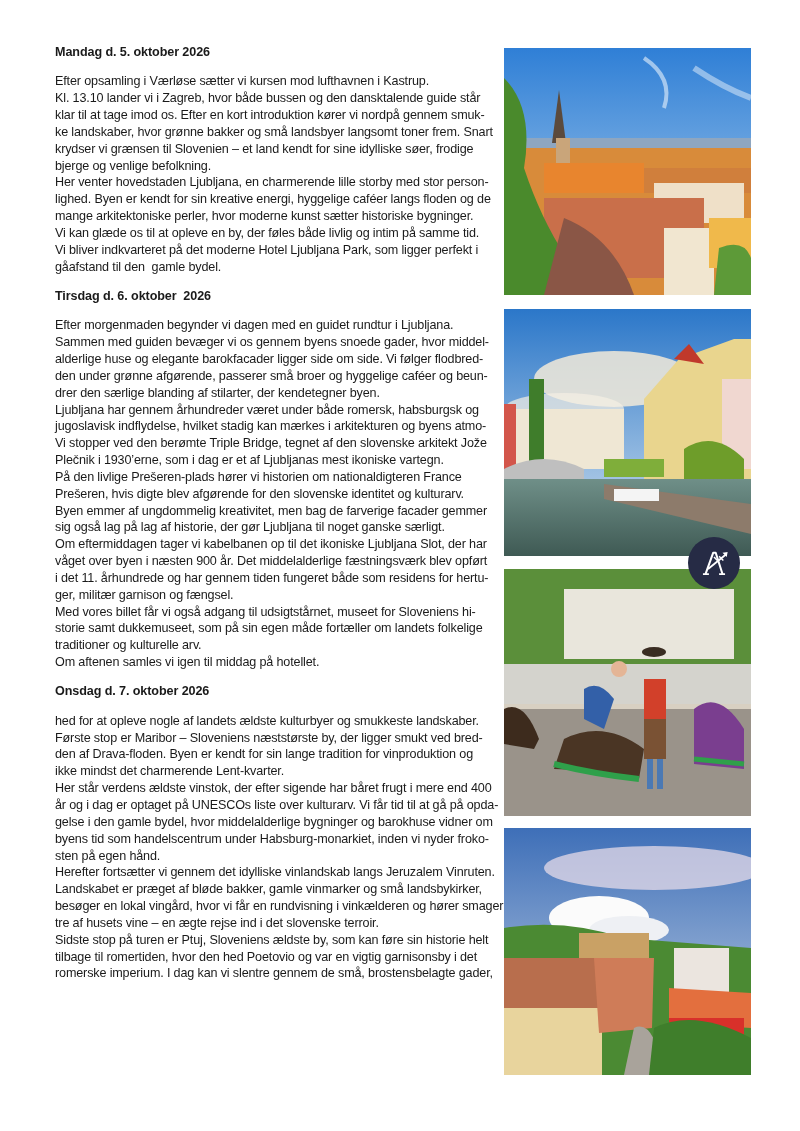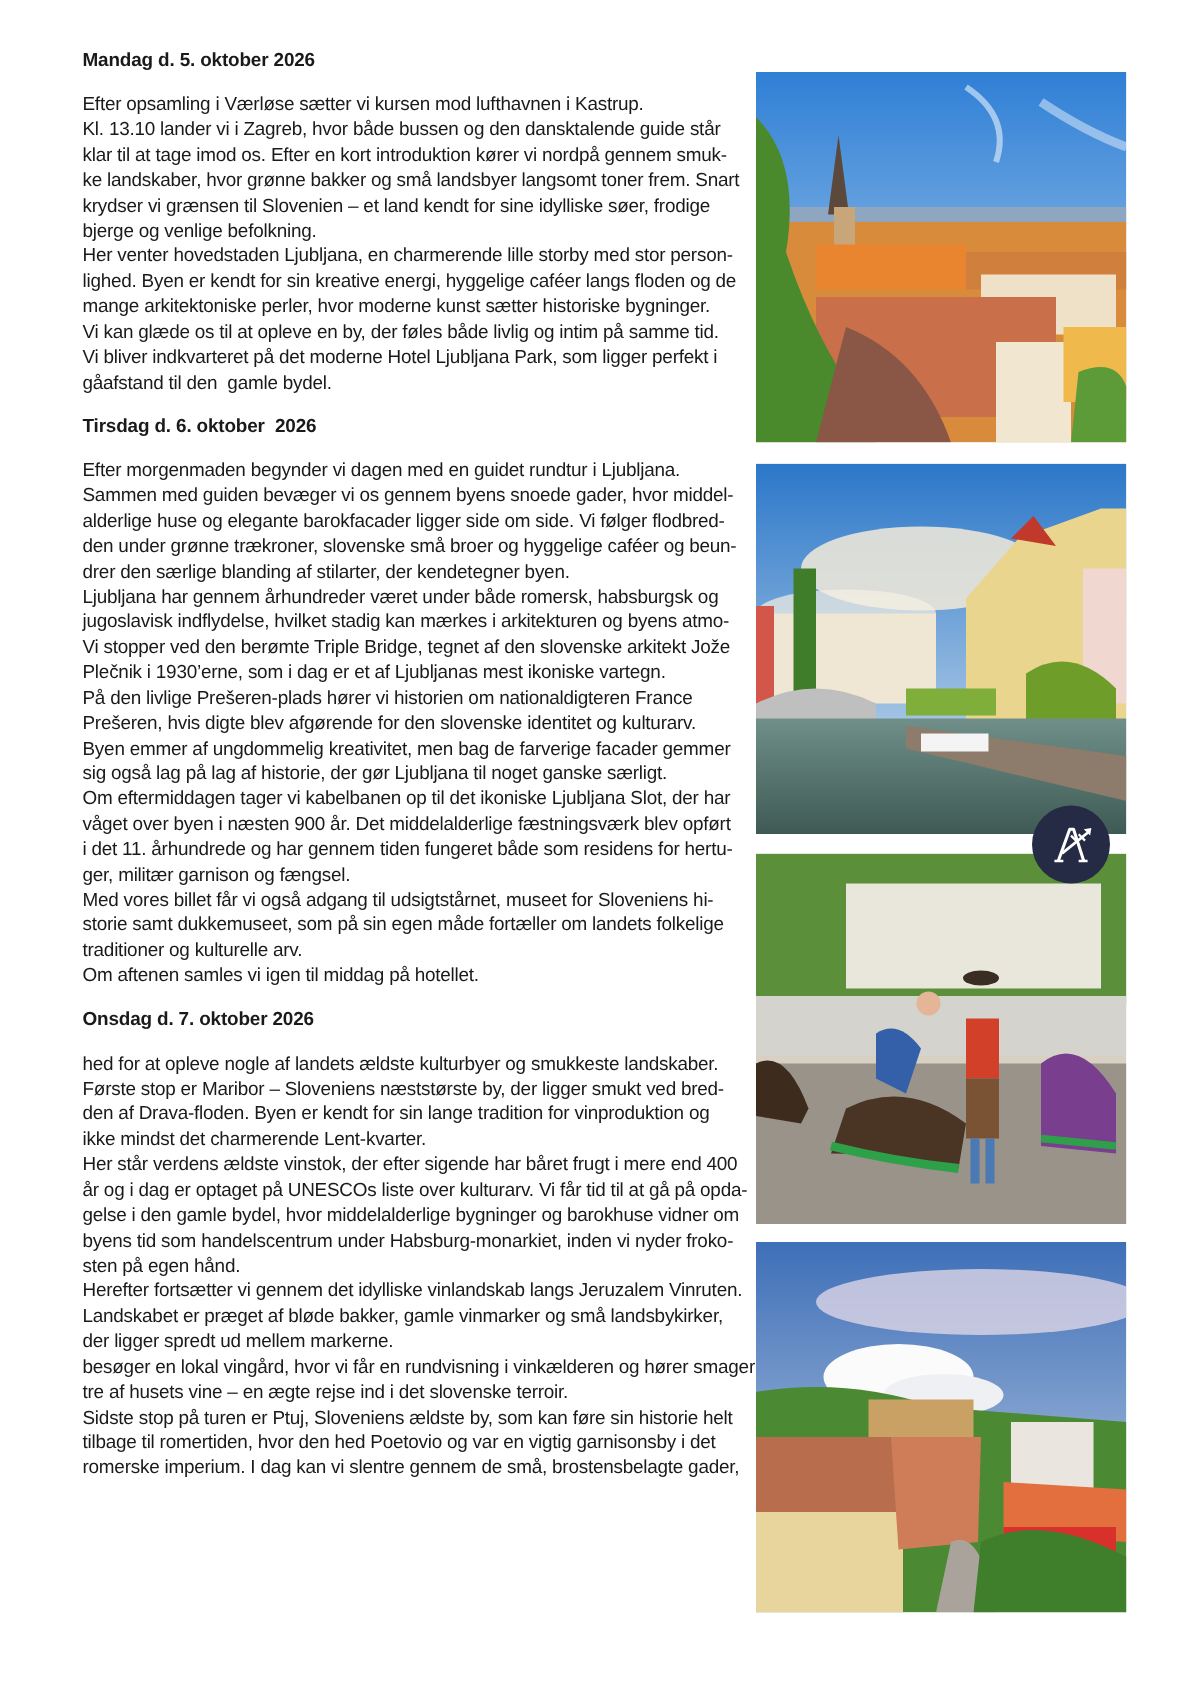--- a/index.html
+++ b/index.html
@@ -1,18 +1,18 @@
 <!DOCTYPE html>
 <html><head>
 <meta charset="utf-8">
 <style>
   html, body { margin: 0; padding: 0; background: #ffffff; }
   body { width: 800px; height: 1131px; position: relative; overflow: hidden;
          font-family: "Liberation Sans", "DejaVu Sans", sans-serif; color: #1a1a1a; }
-  .text-col { position: absolute; left: 55px; top: 32px; width: 440px; }
+  .text-col { position: absolute; left: 55px; top: 44px; width: 440px; }
   .day-heading { font-weight: bold; font-size: 12.6px; line-height: 16.8px; height: 16.8px;
                  margin: 0 0 12.6px 0; letter-spacing: -0.1px; white-space: pre; }
   .day-body { font-size: 12.6px; line-height: 16.85px; margin: 0 0 12.4px 0; }
   .line { display: block; white-space: pre; letter-spacing: -0.15px; }
   .photo { position: absolute; left: 504px; width: 247px; height: 247px; overflow: hidden; }
   .photo svg { display: block; width: 100%; height: 100%; }
   #photo-1 { top: 48px; }
   #photo-2 { top: 309px; }
   #photo-3 { top: 569px; }
   #photo-4 { top: 828px; }
@@ -41,21 +41,21 @@
         <span class="line">Vi bliver indkvarteret på det moderne Hotel Ljubljana Park, som ligger perfekt i</span>
         <span class="line">gåafstand til den  gamle bydel.</span>
       </div>
   </section>
   <section>
     <div class="day-heading">Tirsdag d. 6. oktober  2026</div>
     <div class="day-body" id="body-1">
         <span class="line">Efter morgenmaden begynder vi dagen med en guidet rundtur i Ljubljana.</span>
         <span class="line">Sammen med guiden bevæger vi os gennem byens snoede gader, hvor middel-</span>
         <span class="line">alderlige huse og elegante barokfacader ligger side om side. Vi følger flodbred-</span>
-        <span class="line">den under grønne trækroner, slovenske små broer og hyggelige caféer og beun-</span>
+        <span class="line">den under grønne afgørende, passerer små broer og hyggelige caféer og beun-</span>
         <span class="line">drer den særlige blanding af stilarter, der kendetegner byen.</span>
         <span class="line">Ljubljana har gennem århundreder været under både romersk, habsburgsk og</span>
         <span class="line">jugoslavisk indflydelse, hvilket stadig kan mærkes i arkitekturen og byens atmo-</span>
         <span class="line">Vi stopper ved den berømte Triple Bridge, tegnet af den slovenske arkitekt Jože</span>
         <span class="line">Plečnik i 1930’erne, som i dag er et af Ljubljanas mest ikoniske vartegn.</span>
         <span class="line">På den livlige Prešeren-plads hører vi historien om nationaldigteren France</span>
         <span class="line">Prešeren, hvis digte blev afgørende for den slovenske identitet og kulturarv.</span>
         <span class="line">Byen emmer af ungdommelig kreativitet, men bag de farverige facader gemmer</span>
         <span class="line">sig også lag på lag af historie, der gør Ljubljana til noget ganske særligt.</span>
         <span class="line">Om eftermiddagen tager vi kabelbanen op til det ikoniske Ljubljana Slot, der har</span>
@@ -75,21 +75,20 @@
         <span class="line">Første stop er Maribor – Sloveniens næststørste by, der ligger smukt ved bred-</span>
         <span class="line">den af Drava-floden. Byen er kendt for sin lange tradition for vinproduktion og</span>
         <span class="line">ikke mindst det charmerende Lent-kvarter.</span>
         <span class="line">Her står verdens ældste vinstok, der efter sigende har båret frugt i mere end 400</span>
         <span class="line">år og i dag er optaget på UNESCOs liste over kulturarv. Vi får tid til at gå på opda-</span>
         <span class="line">gelse i den gamle bydel, hvor middelalderlige bygninger og barokhuse vidner om</span>
         <span class="line">byens tid som handelscentrum under Habsburg-monarkiet, inden vi nyder froko-</span>
         <span class="line">sten på egen hånd.</span>
         <span class="line">Herefter fortsætter vi gennem det idylliske vinlandskab langs Jeruzalem Vinruten.</span>
         <span class="line">Landskabet er præget af bløde bakker, gamle vinmarker og små landsbykirker,</span>
-        <span class="line">der ligger spredt ud mellem markerne.</span>
         <span class="line">besøger en lokal vingård, hvor vi får en rundvisning i vinkælderen og hører smager</span>
         <span class="line">tre af husets vine – en ægte rejse ind i det slovenske terroir.</span>
         <span class="line">Sidste stop på turen er Ptuj, Sloveniens ældste by, som kan føre sin historie helt</span>
         <span class="line">tilbage til romertiden, hvor den hed Poetovio og var en vigtig garnisonsby i det</span>
         <span class="line">romerske imperium. I dag kan vi slentre gennem de små, brostensbelagte gader,</span>
       </div>
   </section>
 </div>
 
 <div class="photo" id="photo-1">

